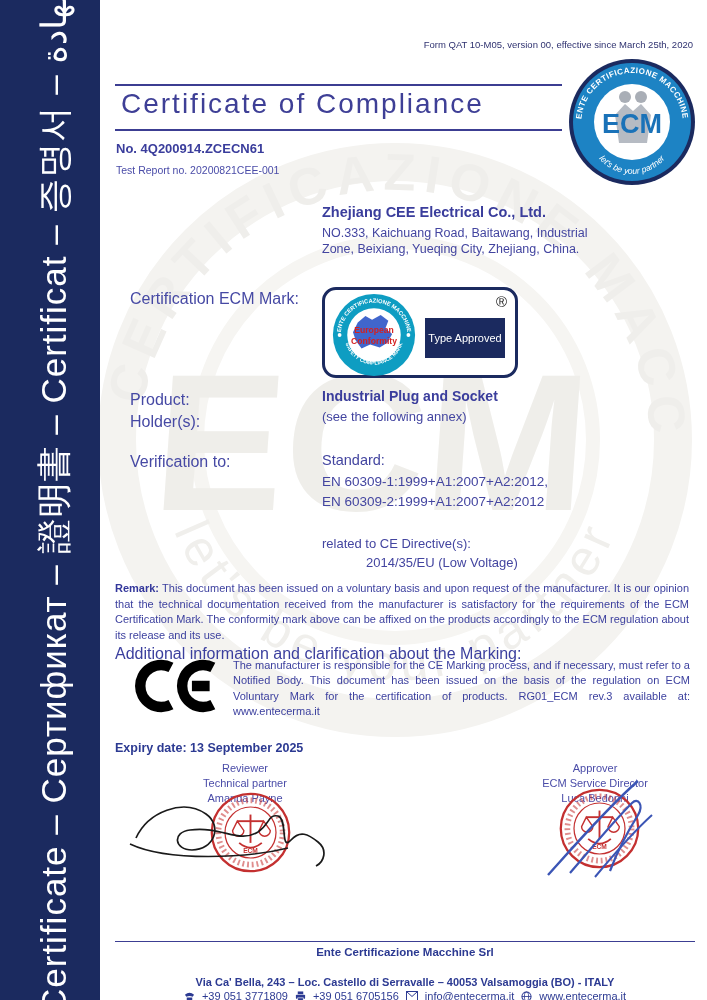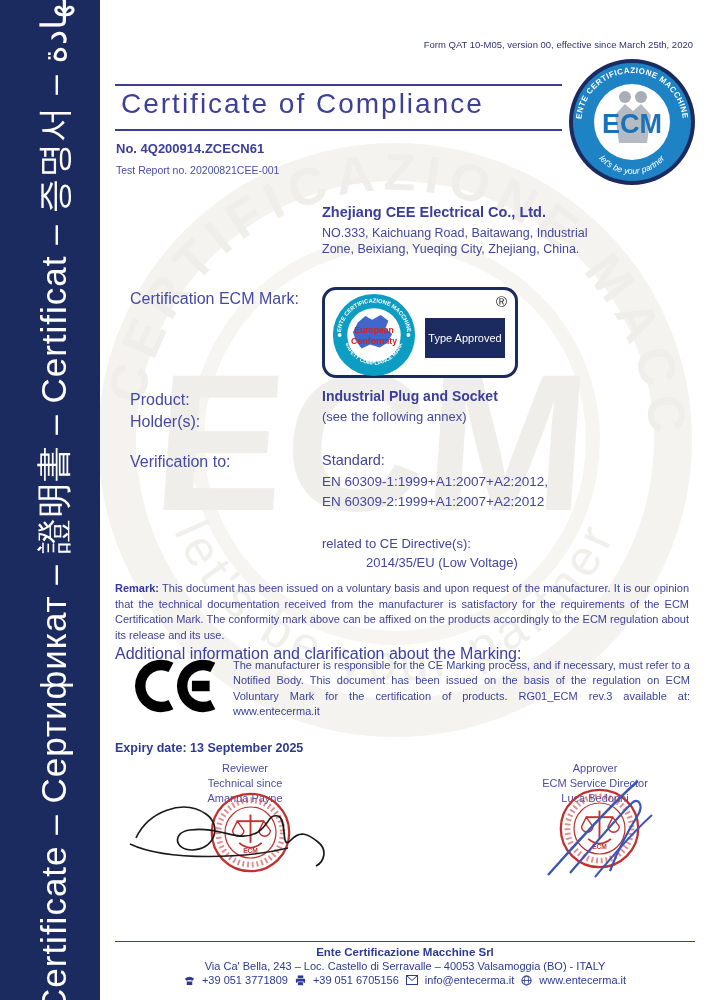--- a/index.html
+++ b/index.html
@@ -44,21 +44,21 @@
   .ce-text{position:absolute;left:233px;top:658px;width:457px;font-size:11px;line-height:1.4;
         text-align:justify;color:#3b3f9e;}
   .issuance{position:absolute;left:115px;top:717px;font-size:12.5px;font-weight:bold;color:#2c3a92;}
   .expiry{position:absolute;left:115px;top:741px;font-size:12.5px;font-weight:bold;color:#2c3a92;}
   .sig-block{position:absolute;top:761px;width:190px;text-align:center;font-size:11px;line-height:1.35;color:#4a4ca8;}
   .sig-left{left:150px;} .sig-right{left:500px;}
   .stamp{position:absolute;} .sig-stroke{position:absolute;}
   .footer-rule{position:absolute;left:115px;top:941px;width:580px;height:1px;background:#3c3e92;}
   .footer{position:absolute;left:115px;top:946px;width:580px;text-align:center;color:#2c3a92;}
   .footer .company{font-size:11.5px;font-weight:bold;}
-  .footer .address{font-size:11px;margin-top:2px;}
+  .footer .address{font-size:11px;margin-top:18px;font-weight:bold;}
   .footer .contacts{font-size:11px;margin-top:2px;display:flex;justify-content:center;gap:7px;align-items:center;}
   .footer .contacts .ic{display:inline-flex;align-items:center;}
 </style>
 </head>
 <body>
 
 <div class="page">
 
   <svg class="watermark" width="660" height="720" viewBox="0 0 660 720">
     <defs>
@@ -163,21 +163,21 @@
       <path d="M 47 13 A 26 26 0 1 0 47 59" fill="none" stroke="#000" stroke-width="13"></path>
       <path d="M 99 13 A 26 26 0 1 0 99 59" fill="none" stroke="#000" stroke-width="13"></path>
       <line x1="73" y1="36" x2="95" y2="36" stroke="#000" stroke-width="13"></line>
     </svg>
     <div class="ce-text">The manufacturer is responsible for the CE Marking process, and if necessary, must refer to a Notified Body. This document has been issued on the basis of the regulation on ECM Voluntary Mark for the certification of products. RG01_ECM rev.3 available at: www.entecerma.it</div>
 
     <div class="expiry">Expiry date: 13 September 2025</div>
 
     <div class="sig-block sig-left">
       <div>Reviewer</div>
-      <div>Technical since</div>
+      <div>Technical partner</div>
       <div>Amanda Payne</div>
     </div>
     <div class="sig-block sig-right">
       <div>Approver</div>
       <div>ECM Service Director</div>
       <div>Luca Bedonni</div>
     </div>
 
     <svg class="stamp" style="left:208px;top:790px;" width="85" height="85" viewBox="0 0 90 90">
       <circle cx="45" cy="45" r="41" fill="none" stroke="#c43030" stroke-width="2.4"></circle>

